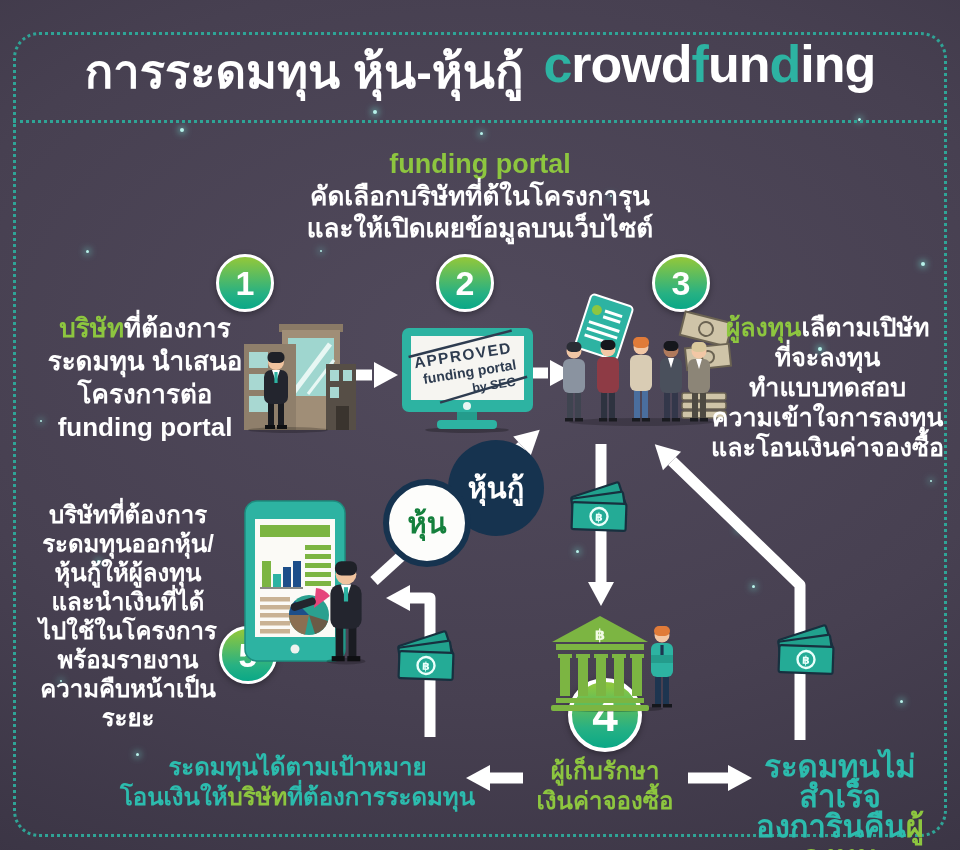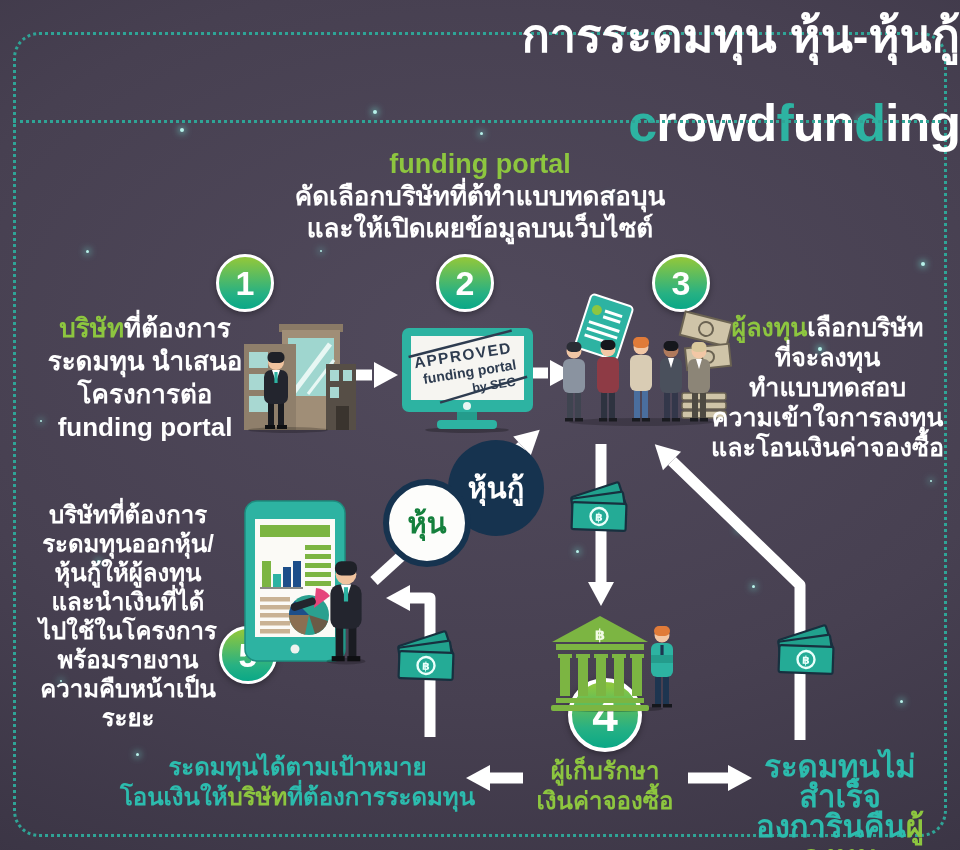--- a/index.html
+++ b/index.html
@@ -9,21 +9,21 @@
     background:radial-gradient(ellipse 130% 95% at 50% 40%, #514a5c 0%, #474051 45%, #3b3545 75%, #2d2835 100%);
   }
   .abs{position:absolute;}
   .frame{
     position:absolute;left:13px;top:32px;width:928px;height:799px;
     border:3px dotted #2fa496;border-radius:26px;pointer-events:none;
   }
   .title-sep{position:absolute;left:13px;top:120px;width:934px;height:0;border-top:3px dotted #2fa496;}
   .title-row{
     position:absolute;left:0;top:34px;width:960px;height:82px;
-    display:flex;align-items:flex-end;justify-content:center;gap:20px;white-space:nowrap;flex-direction:column;
+    display:flex;align-items:flex-start;justify-content:center;gap:20px;white-space:nowrap;
   }
   .t-thai{font-size:47px;font-weight:bold;color:#fff;}
   .t-en{font-size:52px;font-weight:bold;letter-spacing:-1px;color:#fff;}
   .t-en .c{color:#2db3a2;}
   .tblock{position:absolute;font-weight:bold;text-align:center;color:#fff;}
   .g{color:#8dc63f;}
   .tealtx{color:#2cbcae;}
   .fp-head{color:#8dc63f;font-size:27px;}
   .badge{
     position:absolute;border-radius:50%;border:3px solid #fff;box-sizing:border-box;
@@ -71,21 +71,21 @@
   <div class="frame"></div>
 
   <div class="title-row">
     <span class="t-thai">การระดมทุน หุ้น-หุ้นกู้</span>
     <span class="t-en"><span class="c">c</span><span>rowd</span><span class="c">f</span><span>un</span><span class="c">d</span><span>ing</span></span>
   </div>
   <div class="title-sep"></div>
 
   <div class="tblock" style="left:230px;top:148px;width:500px;font-size:26px;line-height:32px;">
     <div class="fp-head">funding portal</div>
-    <div>คัดเลือกบริษัทที่ต้ทำแบบทดสอบุน</div>
+    <div>คัดเลือกบริษัทที่ต้ในโครงการุน</div>
     <div>และให้เปิดเผยข้อมูลบนเว็บไซต์</div>
   </div>
 
   <svg class="abs" style="left:0;top:0;" width="960" height="850" viewBox="0 0 960 850">
     <g fill="#fff" stroke="#fff" stroke-width="11" stroke-linejoin="round">
       <g>
         <line x1="346" y1="375" x2="372" y2="375"></line>
         <polygon points="0,-13 24,0 0,13" transform="translate(374,375)" stroke="none"></polygon>
       </g>
       <g>
@@ -385,21 +385,21 @@
   </svg>
 
   <div class="tblock" style="left:30px;top:312px;width:230px;font-size:26px;line-height:33px;">
     <div><span class="g">บริษัท</span><span>ที่ต้องการ</span></div>
     <div>ระดมทุน นำเสนอ</div>
     <div>โครงการต่อ</div>
     <div>funding portal</div>
   </div>
 
   <div class="tblock" style="left:700px;top:312px;width:255px;font-size:25px;line-height:30px;">
-    <div><span class="g">ผู้ลงทุน</span><span>เลือกบริษัท</span></div>
+    <div><span class="g">ผู้ลงทุน</span><span>เลืตามเปิษัท</span></div>
     <div>ที่จะลงทุน</div>
     <div>ทำแบบทดสอบ</div>
     <div>ความเข้าใจการลงทุน</div>
     <div>และโอนเงินค่าจองซื้อ</div>
   </div>
 
   <div class="tblock" style="left:18px;top:500px;width:220px;font-size:24px;line-height:29px;">
     <div>บริษัทที่ต้องการ</div>
     <div>ระดมทุนออกหุ้น/</div>
     <div>หุ้นกู้ให้ผู้ลงทุน</div>

